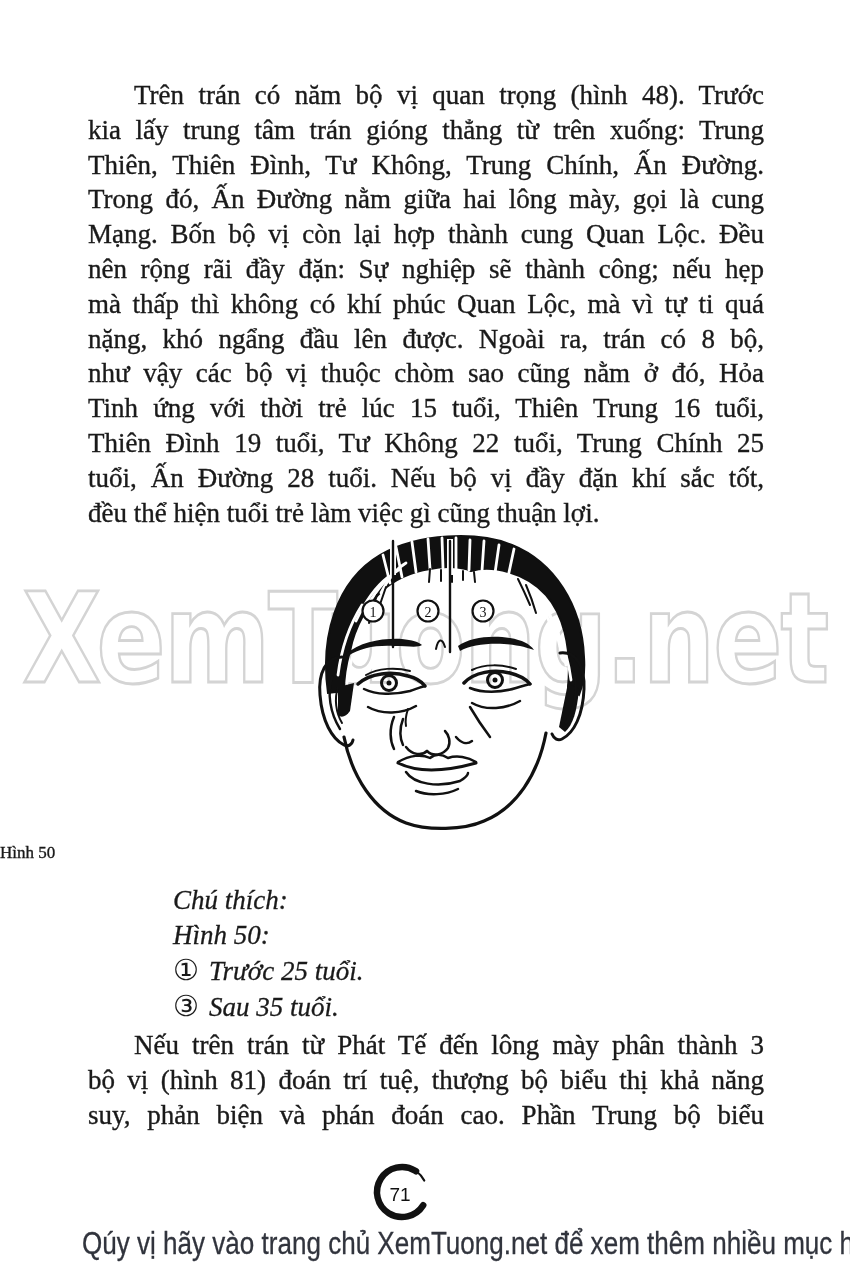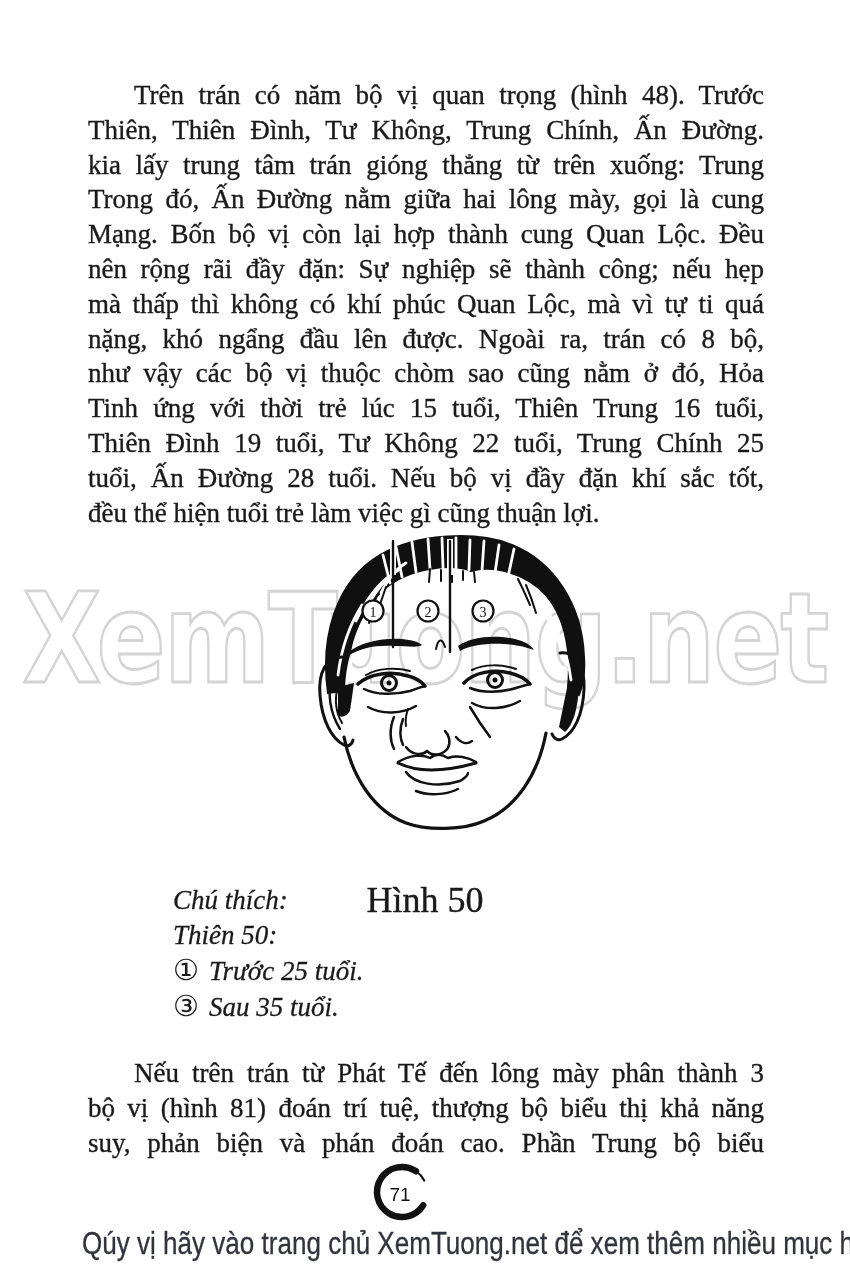--- a/index.html
+++ b/index.html
@@ -30,22 +30,22 @@
     font-family:"DejaVu Sans","Liberation Sans",sans-serif;
     font-weight:bold;font-size:112px;line-height:1;
     letter-spacing:-2px;white-space:nowrap;
     color:#ffffff;
     -webkit-text-stroke:2.5px #d4d4d4;
     text-stroke:2.5px #d4d4d4;
     z-index:1;
   }
   .figure-svg{position:absolute;left:280px;top:525px;z-index:2;}
   .caption{
-    position:absolute;left:0;right:0;top:843px;text-align:center;
-    font-size:36px;-webkit-text-stroke:0.35px #1a1a1a;z-index:3;margin-top:36px;
+    position:absolute;left:0;right:0;top:843px;text-align:left;
+    font-size:17px;-webkit-text-stroke:0.35px #1a1a1a;z-index:3;
   }
   
   .notes{position:absolute;left:145px;top:883px;z-index:3;margin-left:28px;}
   .nline{height:35.2px;line-height:35.2px;font-size:27px;font-style:italic;
     -webkit-text-stroke:0.3px #1a1a1a;}
   .nline .marker{font-style:normal;font-size:29px;margin-right:10px;
     font-family:"DejaVu Sans","Liberation Sans",sans-serif;-webkit-text-stroke:0;}
   
   .pagenum-wrap{position:absolute;left:368px;top:1158px;z-index:3;}
   
@@ -61,22 +61,22 @@
   }
   svg .ink{stroke:#111111;fill:none;stroke-linecap:round;stroke-linejoin:round;}
 </style>
 </head>
 <body>
 
 <div class="page">
 
   <div class="para" style="top:78px;">
     <div class="tline indent">Trên trán có năm bộ vị quan trọng (hình 48). Trước</div>
+    <div class="tline">kia lấy trung tâm trán gióng thẳng từ trên xuống: Trung</div>
     <div class="tline">Thiên, Thiên Đình, Tư Không, Trung Chính, Ấn Đường.</div>
-    <div class="tline">kia lấy trung tâm trán gióng thẳng từ trên xuống: Trung</div>
     <div class="tline">Trong đó, Ấn Đường nằm giữa hai lông mày, gọi là cung</div>
     <div class="tline">Mạng. Bốn bộ vị còn lại hợp thành cung Quan Lộc. Đều</div>
     <div class="tline">nên rộng rãi đầy đặn: Sự nghiệp sẽ thành công; nếu hẹp</div>
     <div class="tline">mà thấp thì không có khí phúc Quan Lộc, mà vì tự ti quá</div>
     <div class="tline">nặng, khó ngẩng đầu lên được. Ngoài ra, trán có 8 bộ,</div>
     <div class="tline">như vậy các bộ vị thuộc chòm sao cũng nằm ở đó, Hỏa</div>
     <div class="tline">Tinh ứng với thời trẻ lúc 15 tuổi, Thiên Trung 16 tuổi,</div>
     <div class="tline">Thiên Đình 19 tuổi, Tư Không 22 tuổi, Trung Chính 25</div>
     <div class="tline">tuổi, Ấn Đường 28 tuổi. Nếu bộ vị đầy đặn khí sắc tốt,</div>
     <div class="tline noj">đều thể hiện tuổi trẻ làm việc gì cũng thuận lợi.</div>
@@ -193,30 +193,30 @@
       <path class="ink" stroke-width="3" d="M118,238 C136,247 160,248 196,238"></path>
       <path class="ink" stroke-width="2.5" d="M126,247 C134,259 158,263 180,256 C185,253 188,250 188,248"></path>
       <path class="ink" stroke-width="2.5" d="M136,266 C148,271 166,270 178,264"></path>
     </g>
   </svg>
 
   <div class="caption">Hình 50</div>
 
   <div class="notes">
     <div class="nline">Chú thích:</div>
-    <div class="nline">Thiên 50:</div>
+    <div class="nline">Hình 50:</div>
     <div class="nline">
       <span class="marker">①</span><span>Trước 25 tuổi.</span>
     </div>
     <div class="nline">
       <span class="marker">③</span><span>Sau 35 tuổi.</span>
     </div>
   </div>
 
-  <div class="para" style="top:1056px;">
+  <div class="para" style="top:1028px;">
     <div class="tline indent">Nếu trên trán từ Phát Tế đến lông mày phân thành 3</div>
     <div class="tline">bộ vị (hình 81) đoán trí tuệ, thượng bộ biểu thị khả năng</div>
     <div class="tline">suy, phản biện và phán đoán cao. Phần Trung bộ biểu</div>
   </div>
 
   <div class="pagenum-wrap">
     <svg width="68" height="68" viewBox="0 0 68 68">
       <circle cx="34" cy="34" r="25" fill="none" stroke="#111" stroke-width="6.5" stroke-dasharray="118 40" stroke-linecap="round" transform="rotate(32 34 34)"></circle>
       <circle cx="34" cy="34" r="25" fill="none" stroke="#111" stroke-width="2.2" stroke-dasharray="22 135" stroke-linecap="round" transform="rotate(-78 34 34)"></circle>
       <text x="32" y="36" text-anchor="middle" dominant-baseline="central" font-family="Liberation Sans, DejaVu Sans, sans-serif" font-size="19" fill="#111">71</text>

